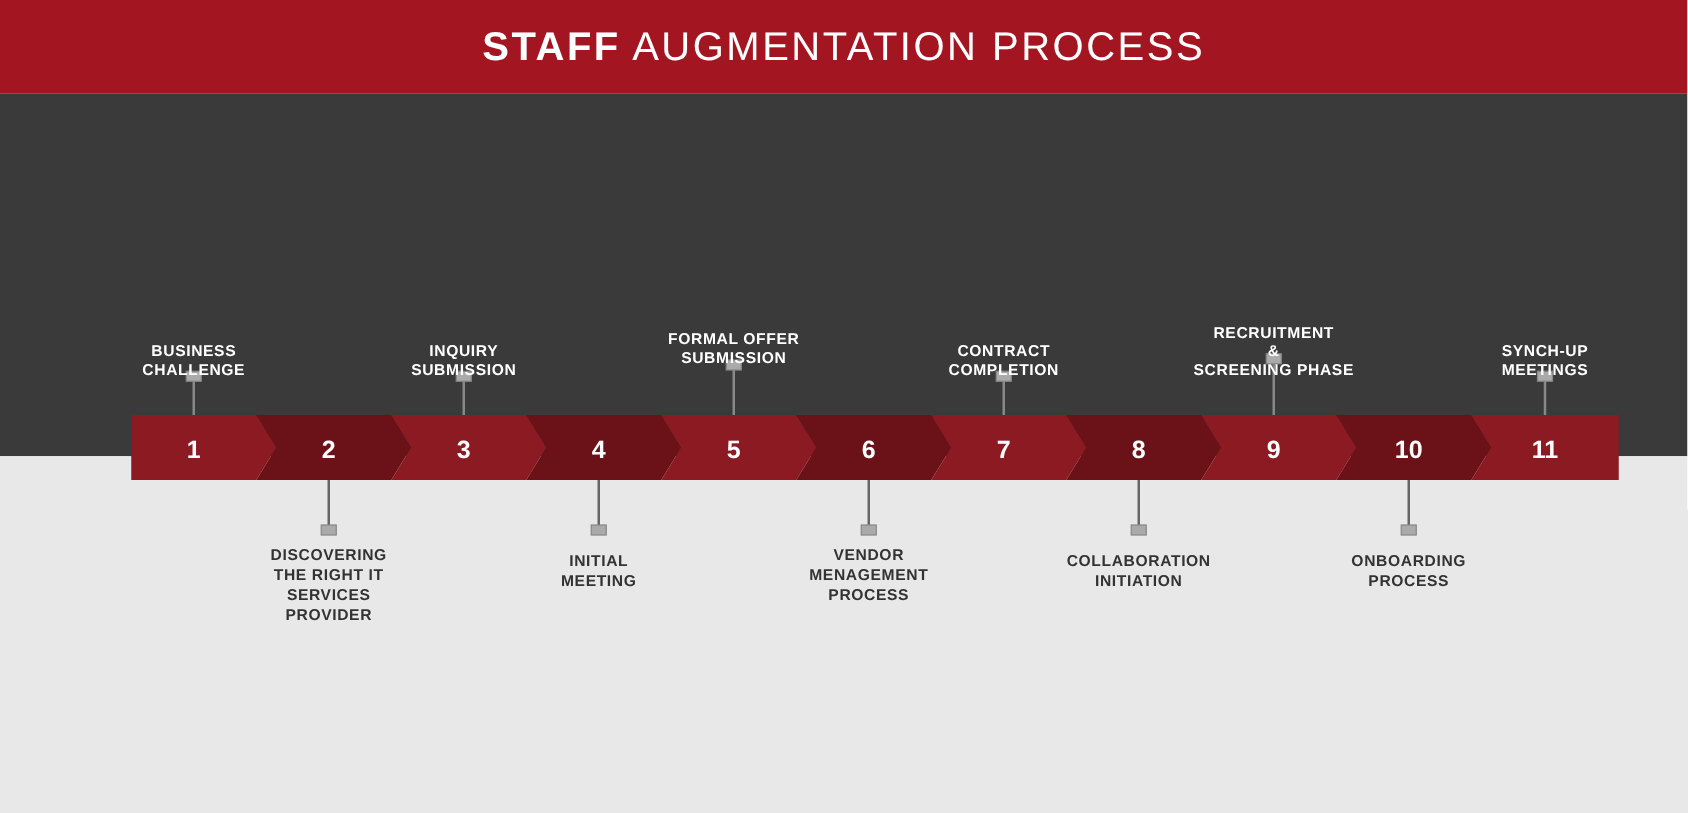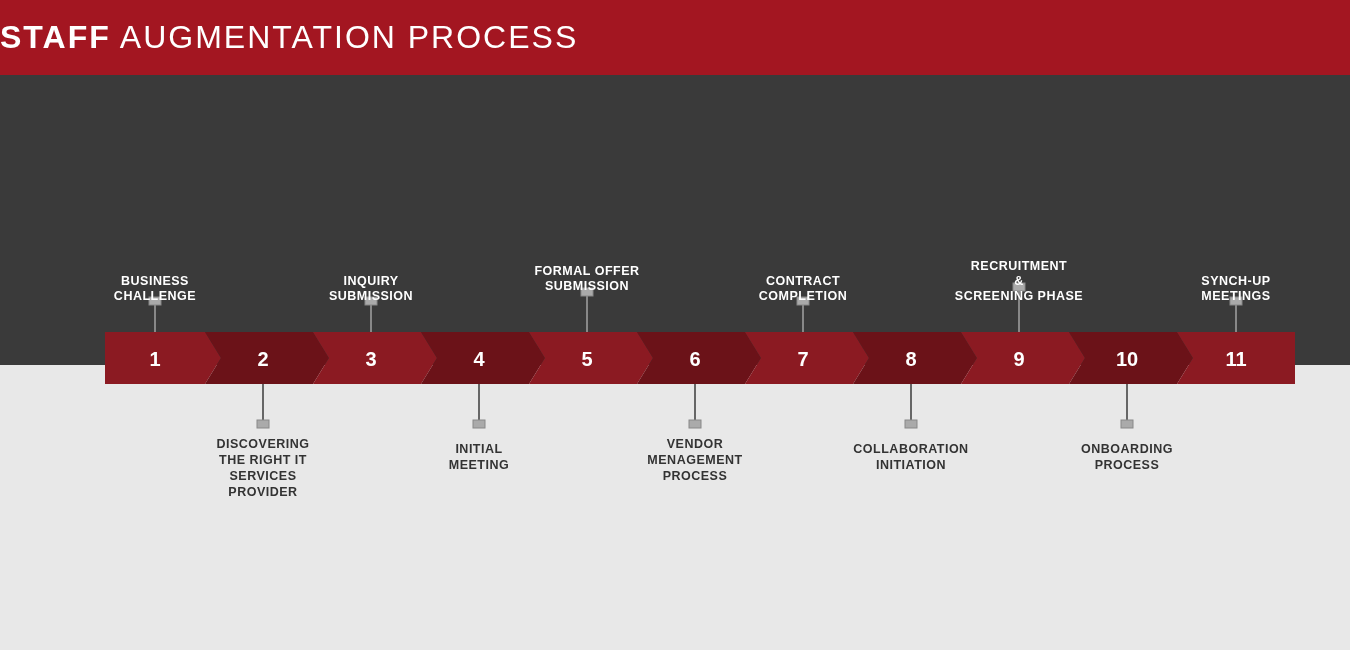--- a/index.html
+++ b/index.html
@@ -8,20 +8,21 @@
       height: 650px;
       font-family: 'Arial', sans-serif;
       overflow: hidden;
     }
 
     .header {
       background-color: #a31621;
       height: 75px;
       display: flex;
       align-items: center;
+      justify-content: center;
     }
 
     .header-title {
       color: white;
       font-size: 32px;
       letter-spacing: 2px;
       text-transform: uppercase;
     }
 
     .header-title .bold {

